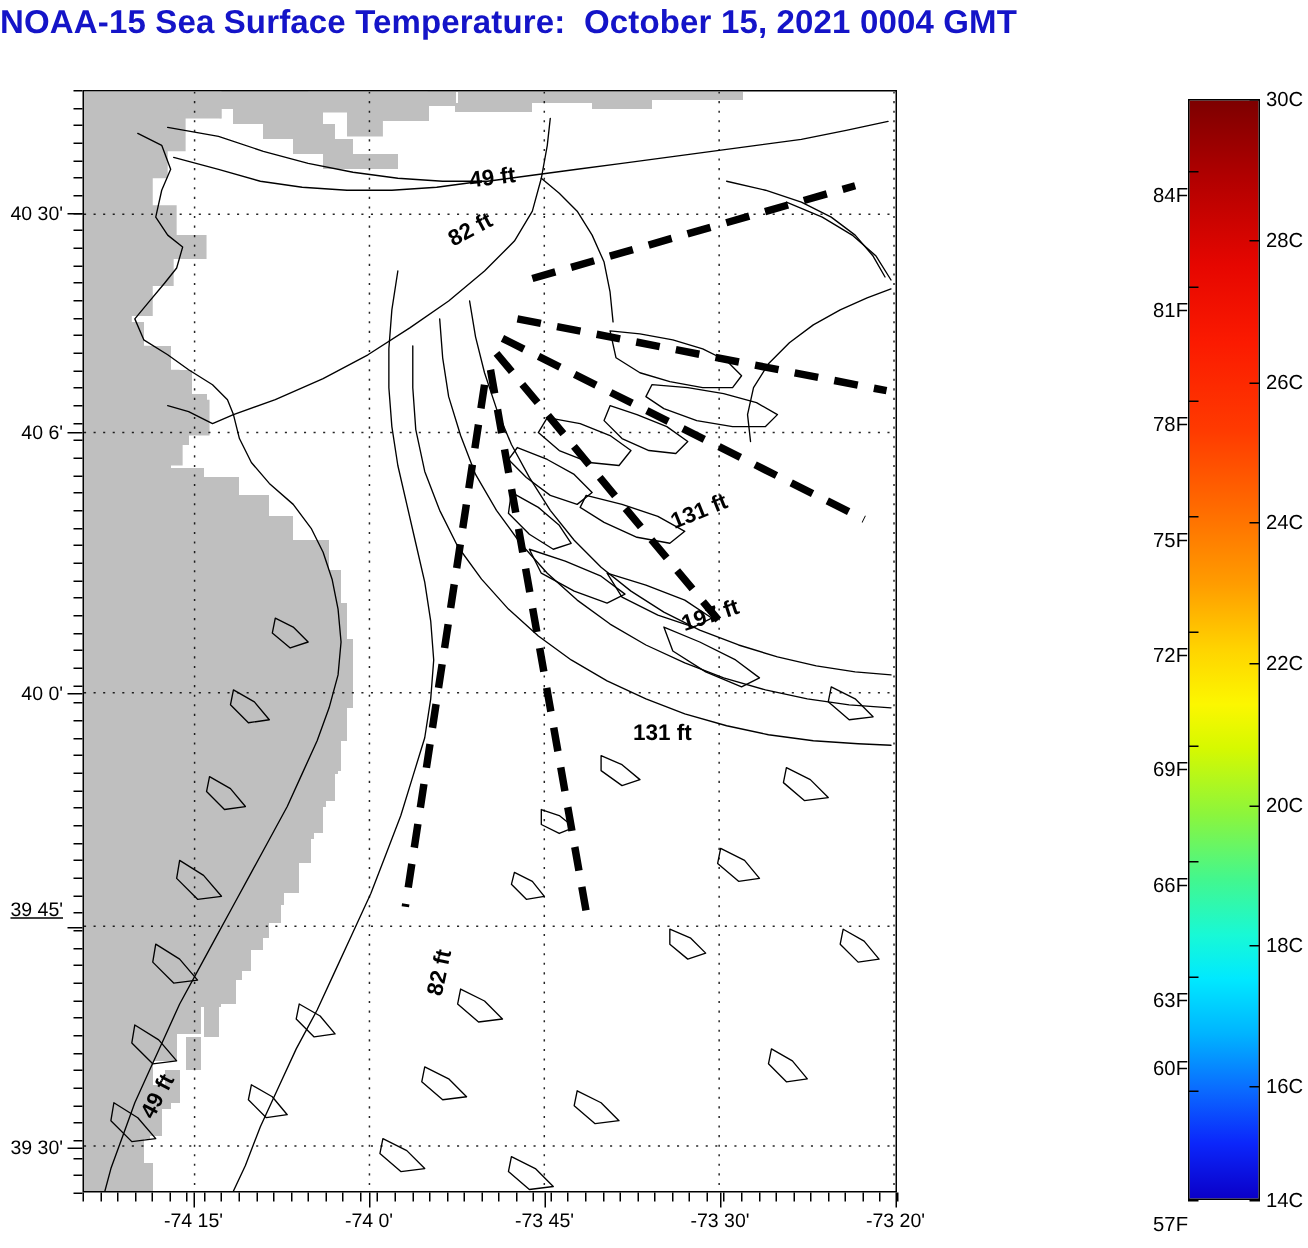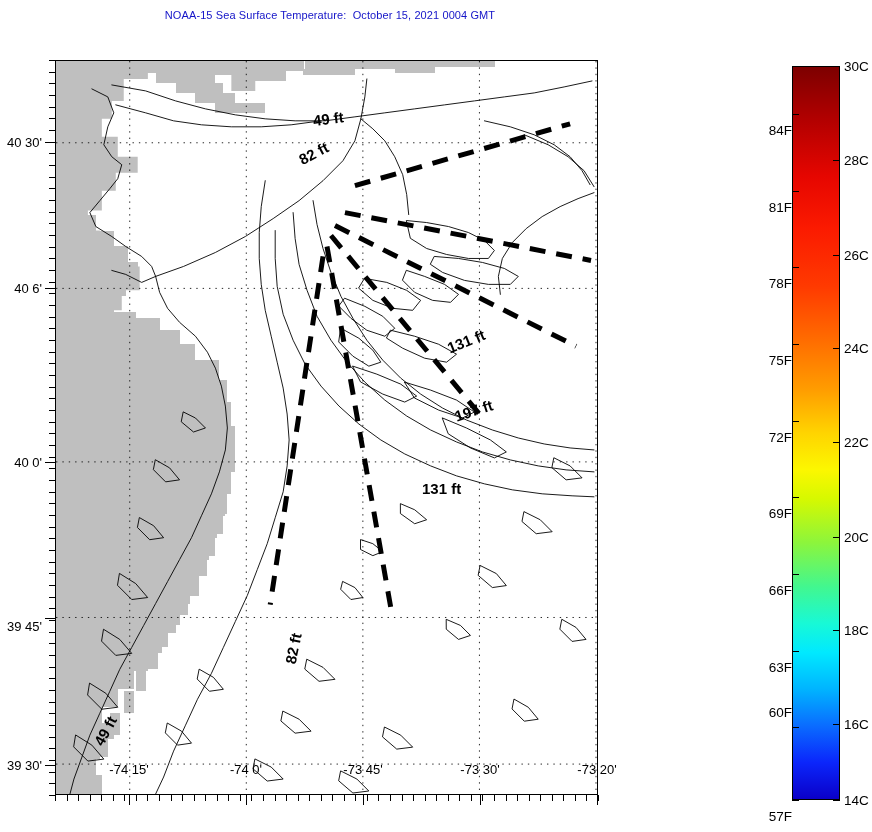--- a/index.html
+++ b/index.html
@@ -2,38 +2,38 @@
 <html><head>
 <meta charset="utf-8">
 <title>NOAA-15 Sea Surface Temperature</title>
 <style>
   html,body{margin:0;padding:0;background:#ffffff;}
   body{width:872px;height:832px;position:relative;overflow:hidden;
        font-family:"Liberation Sans", sans-serif;}
 
   
   #title-block{position:absolute;left:0;top:4px;width:660px;text-align:center;}
-  .title-line{color:#1414c8;font-weight:normal;font-size:11px;letter-spacing:.1px;
+  .title-line{color:#1414c8;font-weight:bold;font-size:22px;letter-spacing:.1px;
               line-height:22px;white-space:pre;font-family:"Liberation Sans", sans-serif;}
 
   
   #map-panel{position:absolute;left:55px;top:60px;width:543px;height:735px;
              background:#ffffff;border:1px solid #000;box-sizing:border-box;overflow:hidden;}
   #map-svg{position:absolute;left:0;top:0;width:100%;height:100%;display:block;}
 
   
   .tick{position:absolute;background:#000;}
   .tick-x{width:1px;height:6px;}
   .tick-x.major{height:10px;}
   .tick-y{height:1px;width:6px;}
   .tick-y.major{width:10px;}
 
   .axlabel{position:absolute;font-size:13px;color:#000;white-space:nowrap;
            font-family:"Liberation Sans", sans-serif;}
-  .axlabel-x{transform:translateX(-50%);top:762px;}
+  .axlabel-x{transform:translateX(-50%);top:806px;}
   .axlabel-y{transform:translateY(-50%);text-align:right;}
 
   
   #colorbar-group{position:absolute;left:700px;top:60px;width:172px;height:748px;}
   #colorbar{position:absolute;left:92px;top:6px;width:48px;height:734px;
             border:1px solid #000;box-sizing:border-box;
             background:linear-gradient(to bottom,
               #7d0000 0%,
               #b10000 7%,
               #e60600 15%,
@@ -398,21 +398,21 @@
     <div class="tick tick-y" style="left: 49px; top: 772px;"></div>
     <div class="tick tick-y" style="left: 49px; top: 783px;"></div>
     <div class="tick tick-y" style="left: 49px; top: 795px;"></div>
     <div class="tick tick-y major" style="left: 45px; top: 142px;"></div>
     <div class="axlabel axlabel-y" style="left: 0px; width: 42px; top: 142px;">40 30'</div>
     <div class="tick tick-y major" style="left: 45px; top: 288px;"></div>
     <div class="axlabel axlabel-y" style="left: 0px; width: 42px; top: 288px;">40 6'</div>
     <div class="tick tick-y major" style="left: 45px; top: 462px;"></div>
     <div class="axlabel axlabel-y" style="left: 0px; width: 42px; top: 462px;">40 0'</div>
     <div class="tick tick-y major" style="left: 45px; top: 618px;"></div>
-    <div class="axlabel axlabel-y" style="left: 0px; width: 42px; top: 626px;">39 45'</div>
+    <div class="axlabel axlabel-y" style="left: 0px; width: 42px; top: 606px; text-decoration: underline;">39 45'</div>
     <div class="tick tick-y major" style="left: 45px; top: 765px;"></div>
     <div class="axlabel axlabel-y" style="left: 0px; width: 42px; top: 765px;">39 30'</div>
   </div>
 
 <div id="colorbar-group">
   <div id="colorbar"></div>
   <div id="cb-ticks">
       <div class="cb-tick" style="left: 92px; top: 54px;"></div>
       <div class="cb-lab cb-lab-f" style="top: 54px;">84F</div>
       <div class="cb-tick" style="left: 92px; top: 131px;"></div>

